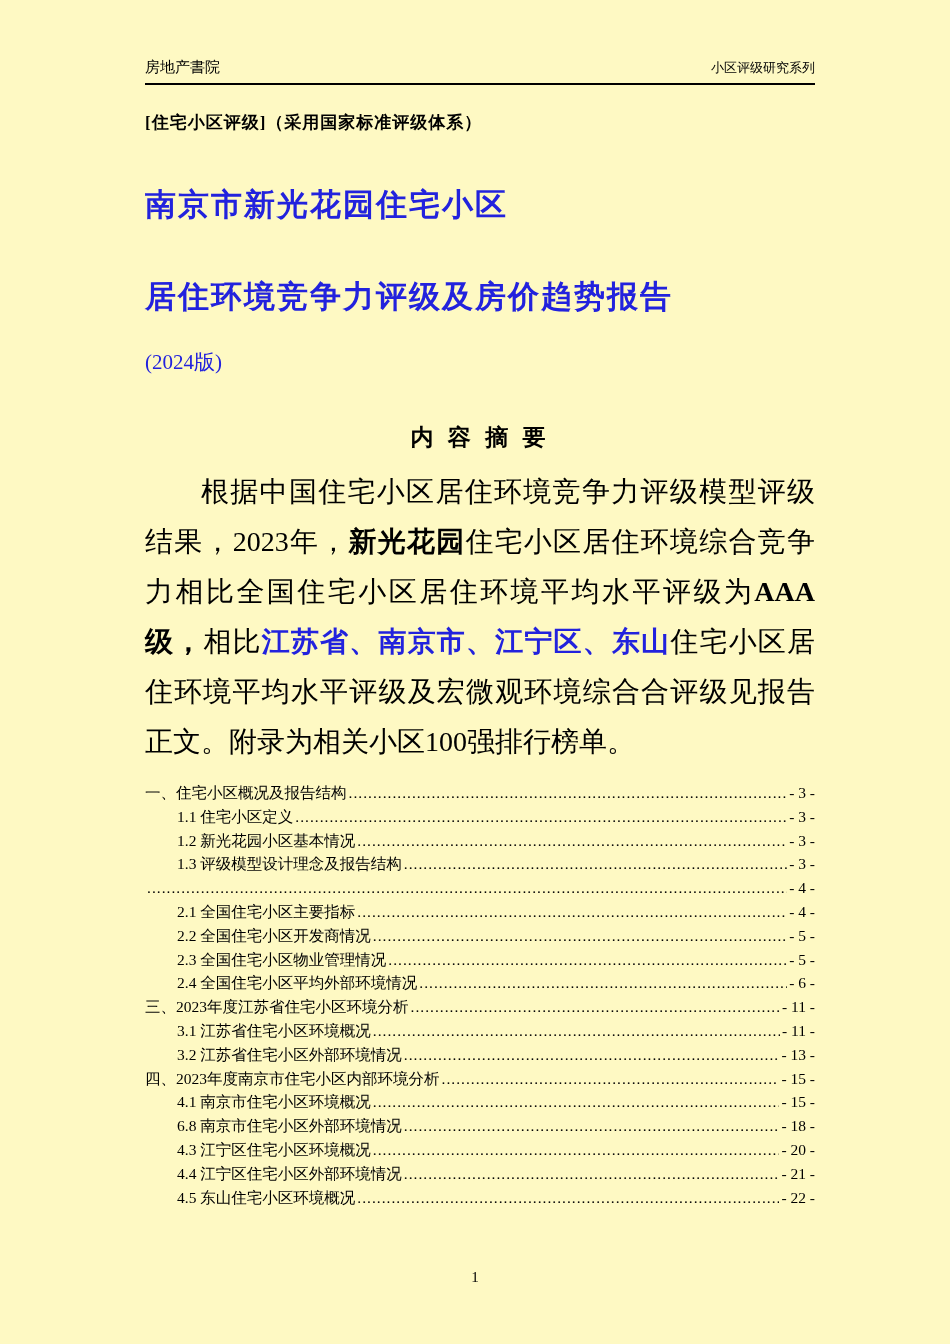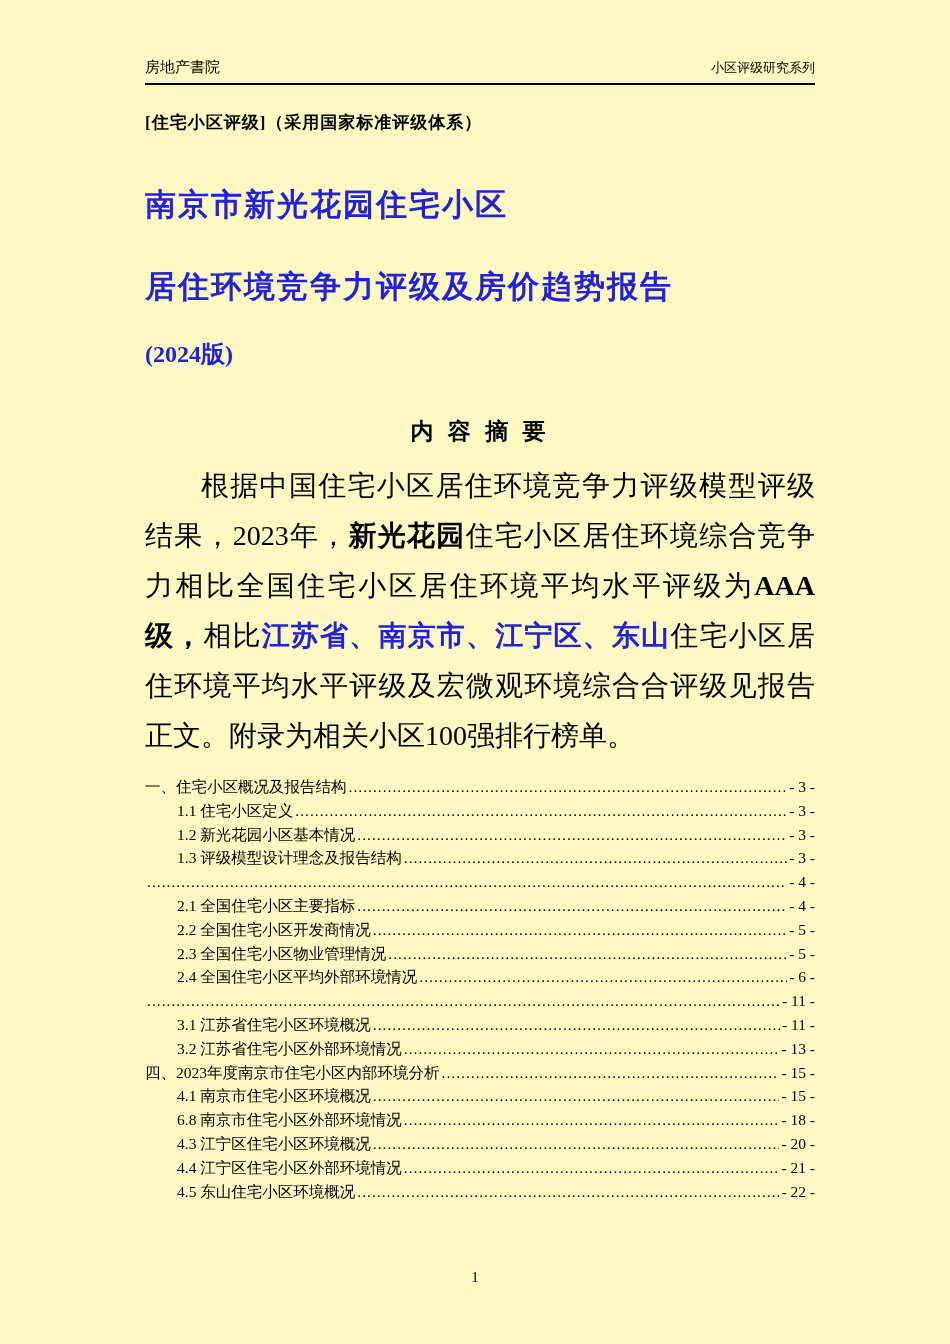--- a/index.html
+++ b/index.html
@@ -35,26 +35,26 @@
     letter-spacing: 1px;
   }
   
   .title-block { text-align: left; margin-top: 50px; }
   .title-line1, .title-line2 {
     color: var(--accent, #2222dd);
     font-weight: bold;
     font-size: 31px;
     letter-spacing: 2px;
   }
-  .title-line2 { margin-top: 40px; }
+  .title-line2 { margin-top: 50px; }
   .title-edition {
     margin-top: 30px;
     color: var(--accent, #2222dd);
-    font-weight: bold;
-    font-size: 24px;
+    font-weight: normal;
+    font-size: 21px;
   }
   
   .abstract-heading {
     margin-top: 46px;
     text-align: center;
     font-size: 23px;
     font-weight: bold;
     letter-spacing: 4px;
     font-family: "Liberation Sans", "DejaVu Sans", sans-serif;
   }
@@ -177,20 +177,21 @@
       <span class="toc-page">- 5 -</span>
     </div>
 
     <div class="toc-row level-2">
       <span class="toc-label">2.4 全国住宅小区平均外部环境情况</span>
       <span class="toc-dots">............................................................................................................................................................................................................................</span>
       <span class="toc-page">- 6 -</span>
     </div>
 
     <div class="toc-row level-1">
+      <span class="toc-label">三、2023年度江苏省住宅小区环境分析</span>
       <span class="toc-dots">............................................................................................................................................................................................................................</span>
       <span class="toc-page">- 11 -</span>
     </div>
 
     <div class="toc-row level-2">
       <span class="toc-label">3.1 江苏省住宅小区环境概况</span>
       <span class="toc-dots">............................................................................................................................................................................................................................</span>
       <span class="toc-page">- 11 -</span>
     </div>
 

